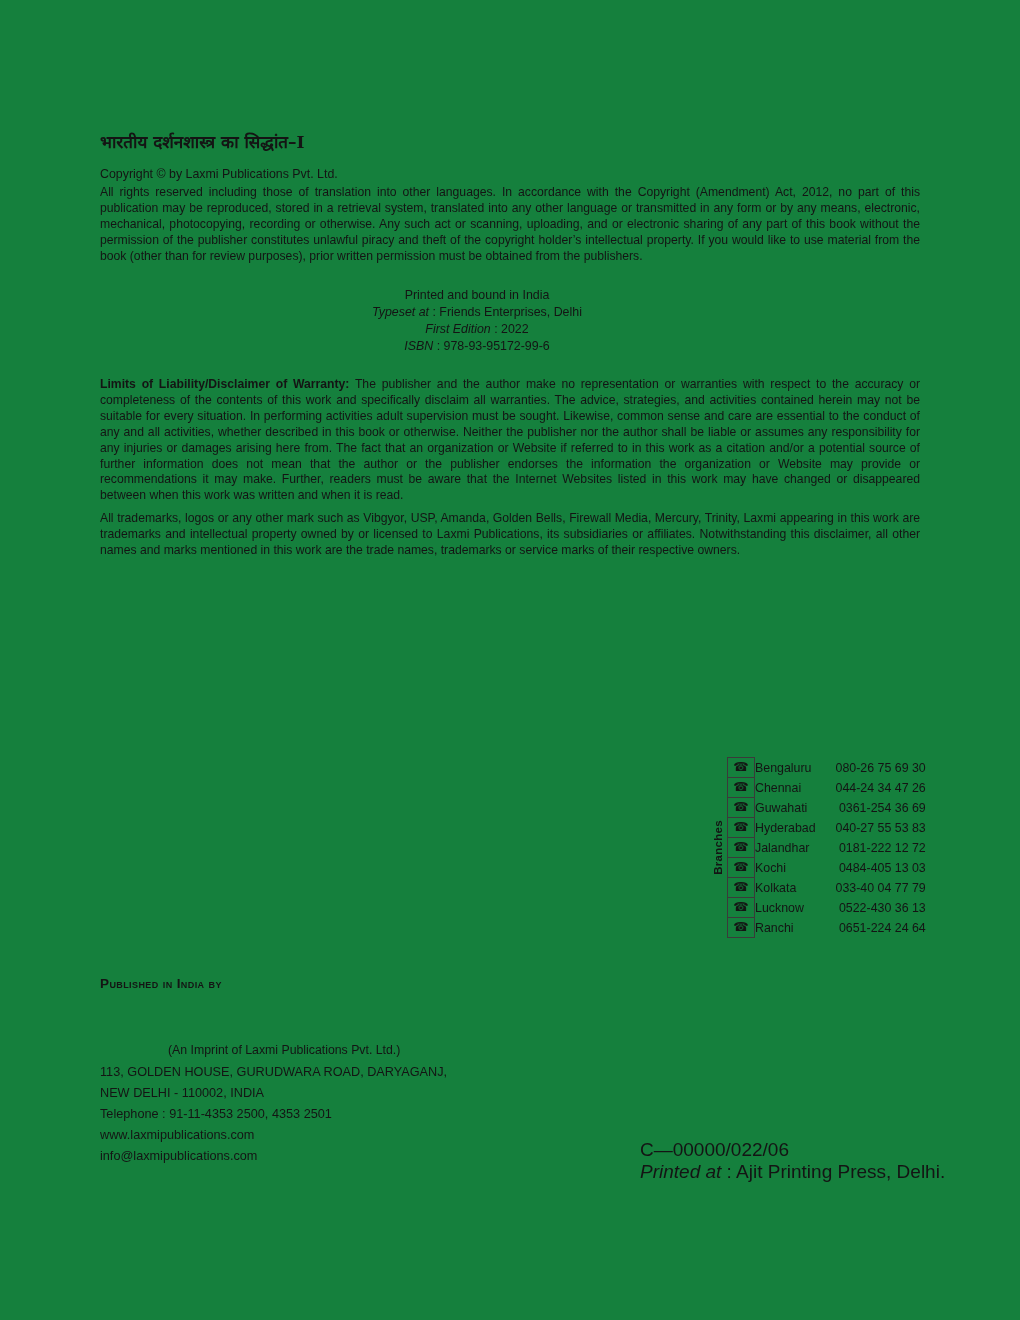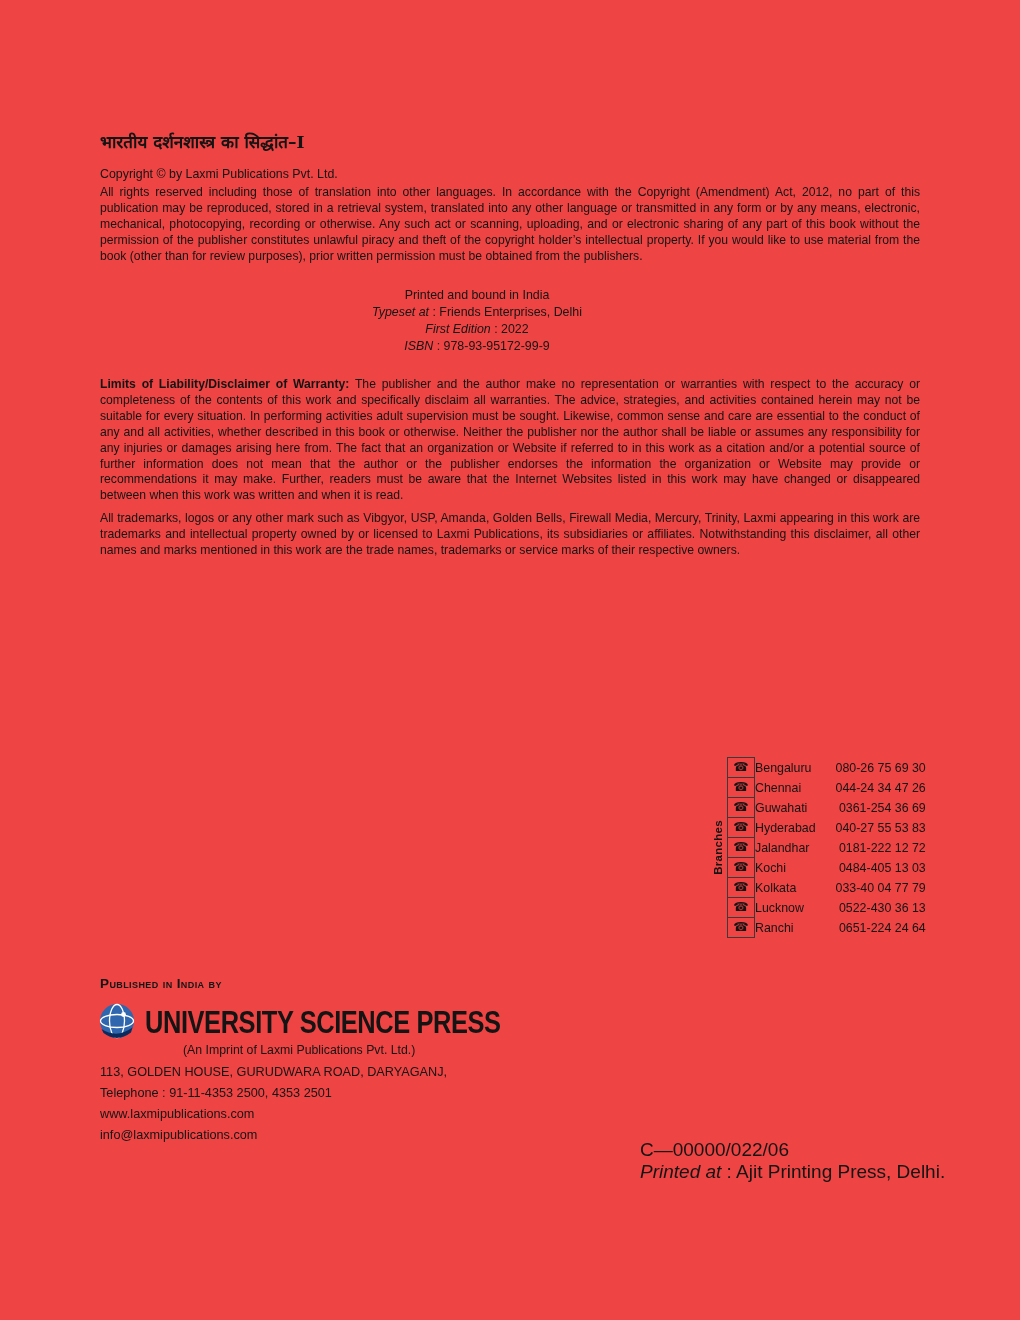--- a/index.html
+++ b/index.html
@@ -1,19 +1,19 @@
 <!DOCTYPE html>
 <html><head>
 <meta charset="utf-8">
 <style>
   html,body{margin:0;padding:0;background:#e8e8e8;}
   .page{
     position:relative;
     width:1020px;height:1320px;
-    background:#ef4444;
+    background:#15803d;
     font-family:"Liberation Sans", sans-serif;
     color:#141414;
     margin:0 auto;
     overflow:hidden;
   }
   .abs{position:absolute;}
   .book-title{
     left:100px;top:130px;
     font-family:"DejaVu Serif", serif;
     font-weight:700;font-size:17px;
@@ -59,42 +59,42 @@
   .press-row{
     left:98px;top:1002px;
     display:flex;align-items:center;gap:9px;
   }
   .press-name{
     font-size:31px;font-weight:700;
     letter-spacing:-.5px;
     transform:scaleX(.82);transform-origin:left center;
     white-space:nowrap;
   }
-  .imprint-line{left:183px;top:1043px;font-size:12.3px;}
+  .imprint-line{left:168px;top:1043px;font-size:12.3px;}
   .address-block{left:100px;top:1062px;font-size:12.7px;line-height:21px;}
   .print-info{left:640px;top:1139px;font-size:19px;line-height:21.5px;}
   i.lbl{font-style:italic;}
   b.hd{font-weight:700;}
 </style>
 </head>
 <body>
 
 <div class="page">
 
   <div class="abs book-title">भारतीय दर्शनशास्त्र का सिद्धांत–I</div>
 
   <div class="abs copyright-line">Copyright © by Laxmi Publications Pvt. Ltd.</div>
 
   <div class="abs para rights-para">All rights reserved including those of translation into other languages. In accordance with the Copyright (Amendment) Act, 2012, no part of this publication may be reproduced, stored in a retrieval system, translated into any other language or transmitted in any form or by any means, electronic, mechanical, photocopying, recording or otherwise. Any such act or scanning, uploading, and or electronic sharing of any part of this book without the permission of the publisher constitutes unlawful piracy and theft of the copyright holder’s intellectual property. If you would like to use material from the book (other than for review purposes), prior written permission must be obtained from the publishers.</div>
 
   <div class="abs center-block">
     <div>Printed and bound in India</div>
     <div><i class="lbl">Typeset at</i><span> : Friends Enterprises, Delhi</span></div>
     <div><i class="lbl">First Edition</i><span> : 2022</span></div>
-    <div><i class="lbl">ISBN</i><span> : 978-93-95172-99-9</span></div>
+    <div><i class="lbl">ISBN</i><span> : 978-93-95172-99-6</span></div>
   </div>
 
   <div class="abs para limits-para"><b class="hd">Limits of Liability/Disclaimer of Warranty:</b><span> The publisher and the author make no representation or warranties with respect to the accuracy or completeness of the contents of this work and specifically disclaim all warranties. The advice, strategies, and activities contained herein may not be suitable for every situation. In performing activities adult supervision must be sought. Likewise, common sense and care are essential to the conduct of any and all activities, whether described in this book or otherwise. Neither the publisher nor the author shall be liable or assumes any responsibility for any injuries or damages arising here from. The fact that an organization or Website if referred to in this work as a citation and/or a potential source of further information does not mean that the author or the publisher endorses the information the organization or Website may provide or recommendations it may make. Further, readers must be aware that the Internet Websites listed in this work may have changed or disappeared between when this work was written and when it is read.</span></div>
 
   <div class="abs para tm-para">All trademarks, logos or any other mark such as Vibgyor, USP, Amanda, Golden Bells, Firewall Media, Mercury, Trinity, Laxmi appearing in this work are trademarks and intellectual property owned by or licensed to Laxmi Publications, its subsidiaries or affiliates. Notwithstanding this disclaimer, all other names and marks mentioned in this work are the trade names, trademarks or service marks of their respective owners.</div>
 
   <div class="abs branches-wrap">
     <div class="branches-label">Branches</div>
     <table class="branches">
       <tbody>
@@ -142,37 +142,26 @@
         <td class="icon-cell"><span>☎</span></td>
         <td class="city-cell">Ranchi</td>
         <td class="phone-cell">0651-224 24 64</td>
       </tr>
     </tbody>
       </table>
   </div>
 
   <div class="abs published-line">Published in India by</div>
 
-  <div class="abs press-row">
-    <span>
-      <svg width="38" height="38" viewBox="0 0 38 38" aria-hidden="true">
-        <circle cx="19" cy="19" r="17" fill="#2f66ae"></circle>
-        <ellipse cx="19" cy="19" rx="16.5" ry="6.5" fill="none" stroke="#ffffff" stroke-width="1.3"></ellipse>
-        <ellipse cx="19" cy="19" rx="7.5" ry="16.5" fill="none" stroke="#ffffff" stroke-width="1.3"></ellipse>
-        <path d="M3.5 27 Q 19 37 34.5 25.5 L 33 30.5 Q 19 41 5.5 31 Z" fill="#0d2a5c"></path>
-        <circle cx="25.5" cy="12.5" r="2.4" fill="#ffffff"></circle>
-      </svg>
-    </span>
-    <span class="press-name">UNIVERSITY SCIENCE PRESS</span>
-  </div>
 
   <div class="abs imprint-line">(An Imprint of Laxmi Publications Pvt. Ltd.)</div>
 
   <div class="abs address-block">
     <div>113, GOLDEN HOUSE, GURUDWARA ROAD, DARYAGANJ,</div>
+    <div>NEW DELHI - 110002, INDIA</div>
     <div>Telephone : 91-11-4353 2500, 4353 2501</div>
     <div>www.laxmipublications.com</div>
     <div>info@laxmipublications.com</div>
   </div>
 
   <div class="abs print-info">
     <div>C—00000/022/06</div>
     <div><i class="lbl">Printed at</i><span> : Ajit Printing Press, Delhi.</span></div>
   </div>
 

